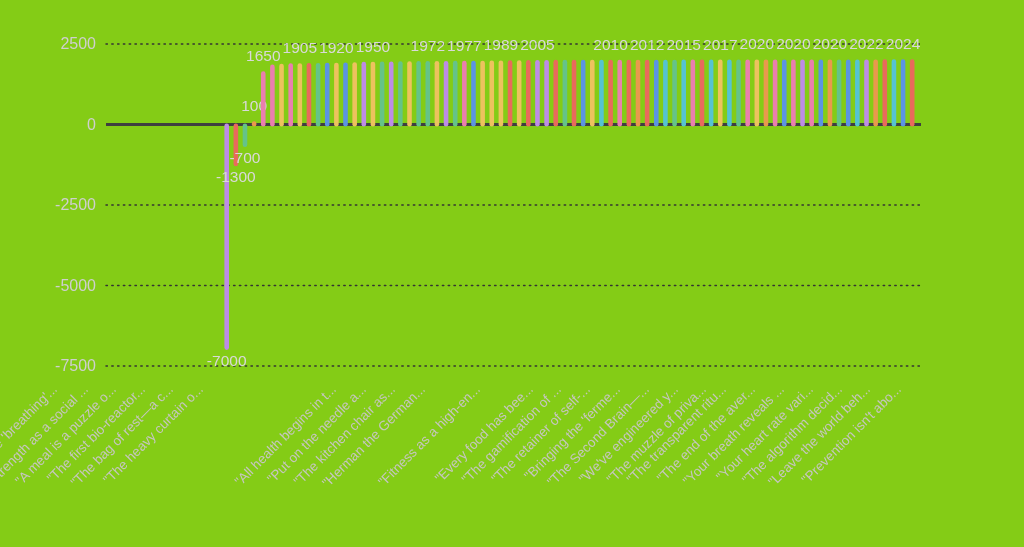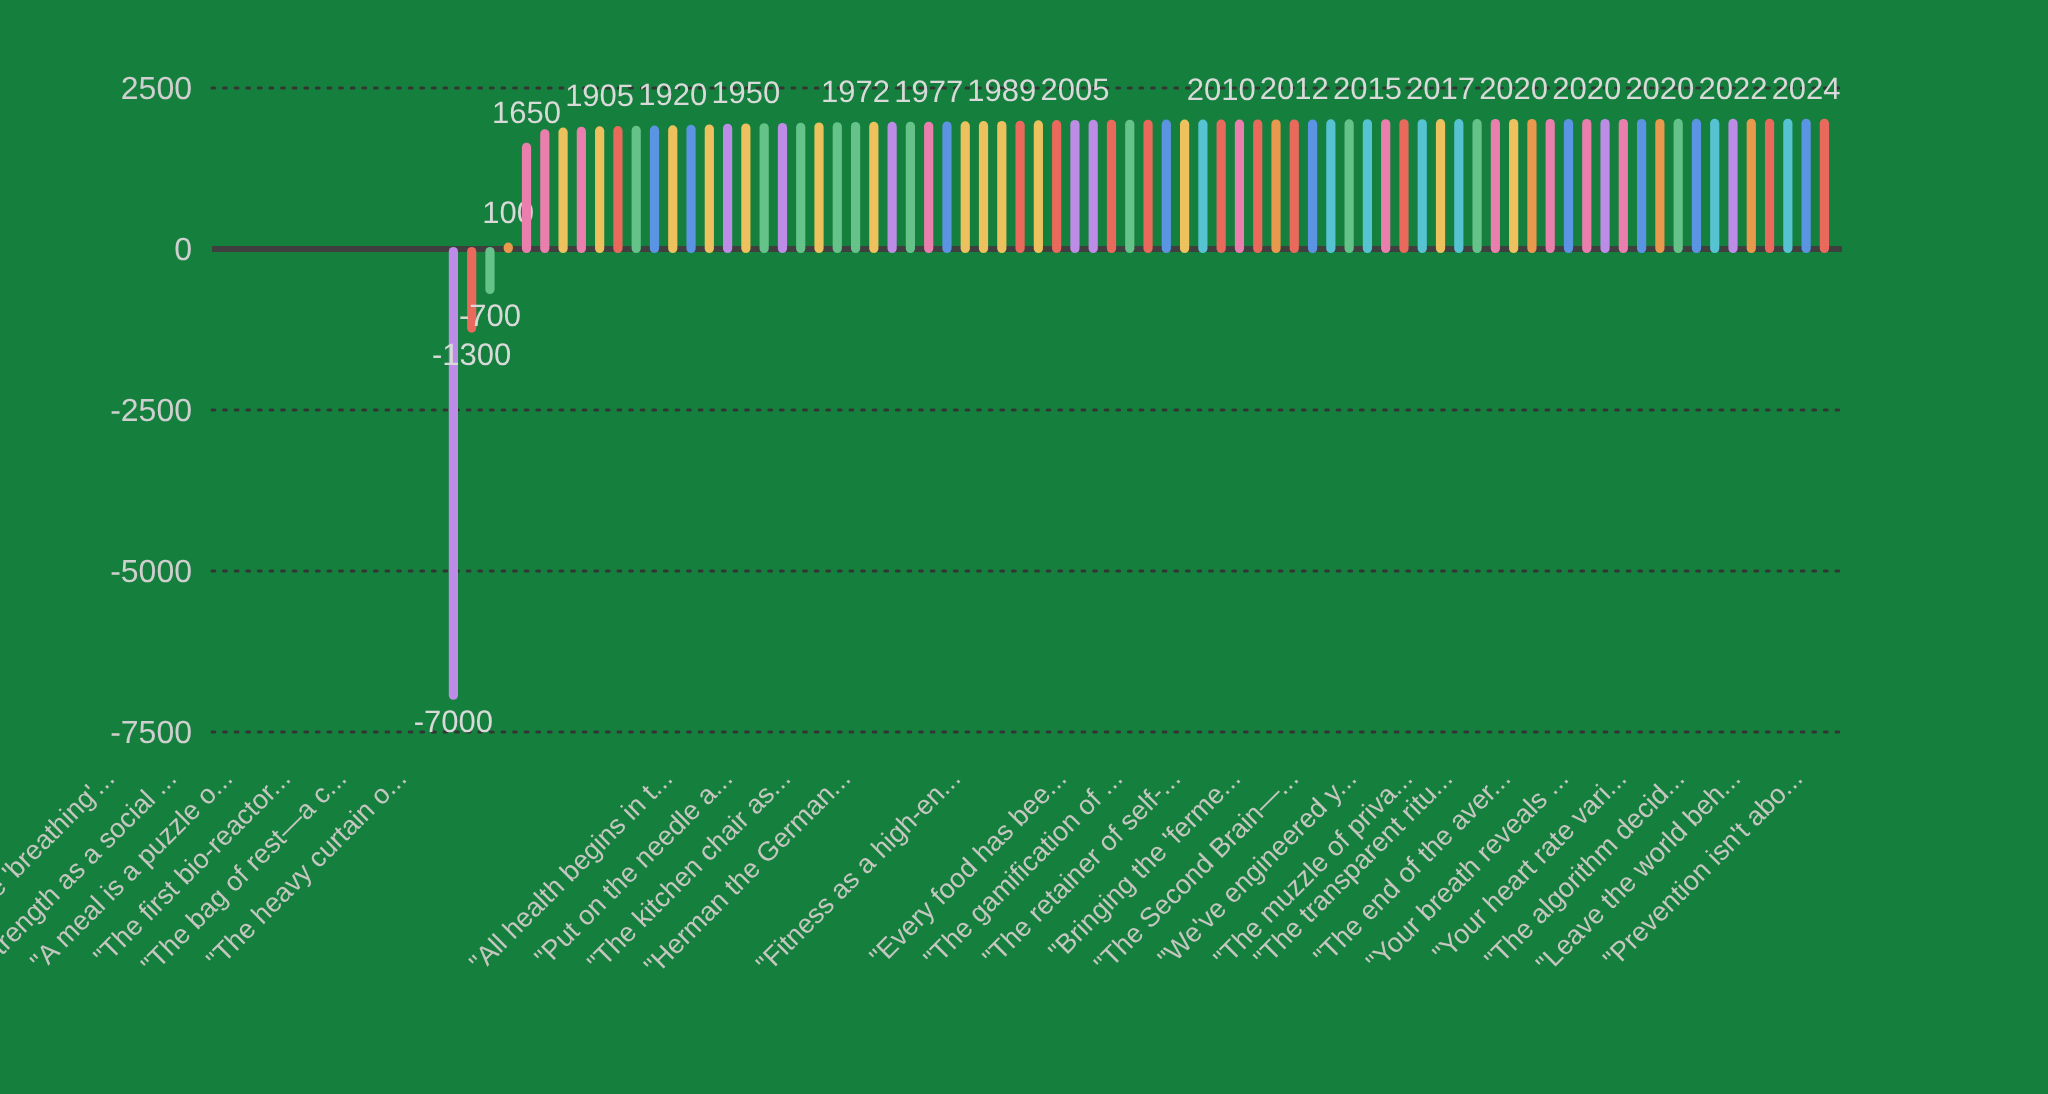--- a/index.html
+++ b/index.html
@@ -4,21 +4,21 @@
 <style>
   html, body {
     margin: 0;
     padding: 0;
     background: #1a1a1a;
   }
   .canvas {
     position: relative;
     width: 1024px;
     height: 547px;
-    background: #15803d;
+    background: #84cc16;
     overflow: hidden;
     font-family: "Liberation Sans", sans-serif;
   }
   svg text {
     font-family: "Liberation Sans", sans-serif;
   }
 </style>
 </head>
 <body>
 

